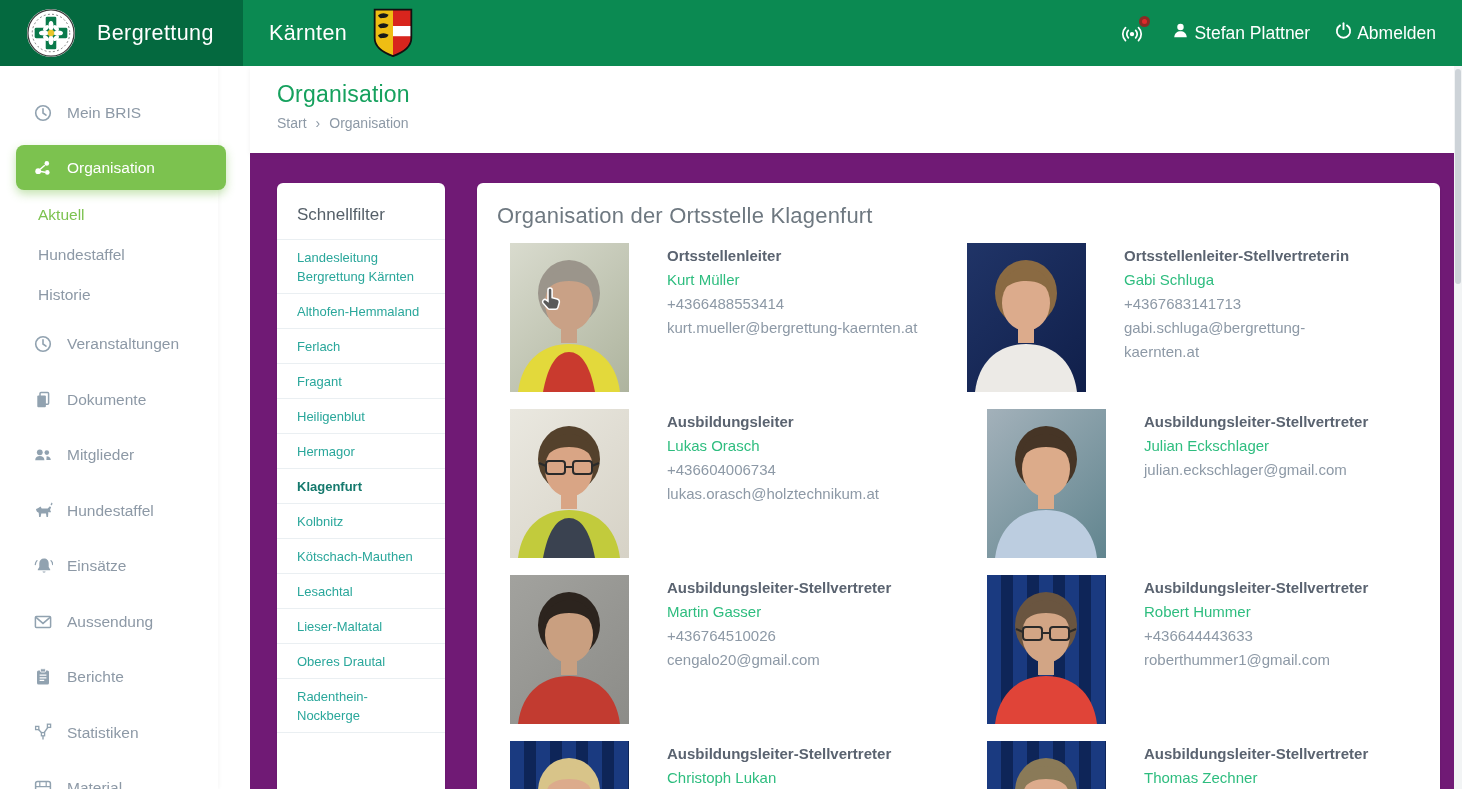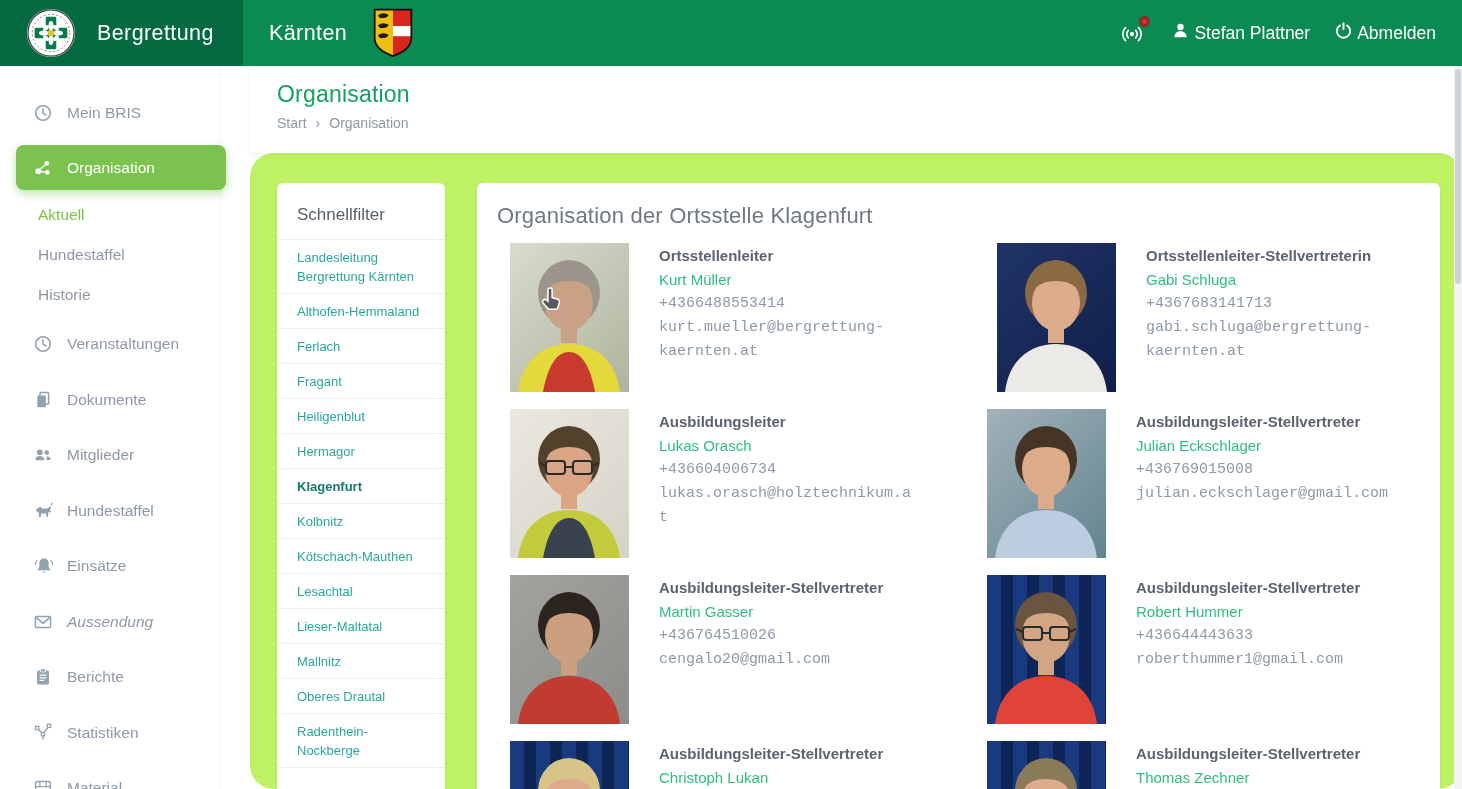--- a/index.html
+++ b/index.html
@@ -31,37 +31,37 @@
   .nav-active { position:absolute; left:16px; width:210px; height:45px; background:#7CC24F; border-radius:8px; color:#fff; display:flex; align-items:center; padding-left:17px; gap:14px; font-size:15.5px; cursor:pointer; box-shadow:0 4px 10px rgba(124,194,79,.45); }
   .nav-active .nav-ico { width:20px; height:20px; flex:0 0 20px; }
 
   
   .page-head { position:absolute; left:250px; top:66px; right:0; height:87px; background:#fff; padding:15px 0 0 27px; box-shadow:0 2px 5px rgba(0,0,0,.06); z-index:10; }
   .page-title { color:#16A15E; font-size:23px; font-weight:500; letter-spacing:.2px; }
   .breadcrumb { margin-top:7px; font-size:14px; color:#8D99A6; display:flex; align-items:center; gap:9px; }
   .breadcrumb a { color:#8D99A6; text-decoration:none; cursor:pointer; }
 
   
-  .content { position:absolute; left:250px; top:153px; right:0; bottom:0; background:#bef264;border-radius:24px; }
+  .content { position:absolute; left:250px; top:153px; right:0; bottom:0; background:#701a75; }
   .card { background:#fff; border-radius:6px; box-shadow:0 1px 3px rgba(0,0,0,.08); position:absolute; }
   .filter-card { left:27px; top:30px; width:168px; height:680px; }
   .filter-title { padding:22px 20px 14px 20px; font-size:17px; color:#566069; border-bottom:1px solid #EAEFF2; }
   .filter-card ul { list-style:none; }
   .filter-card li { padding:8px 20px 7px 20px; font-size:13px; line-height:19px; color:#2AA79B; border-bottom:1px solid #EAEFF2; cursor:pointer; }
   .filter-card li.active { color:#15796D; font-weight:700; }
 
   .main-card { left:227px; top:30px; width:963px; height:640px; }
   .main-title { padding:20px 0 0 20px; font-size:22px; color:#6E7880; letter-spacing:.2px; }
   .person { position:absolute; display:flex; }
   .p-photo { width:119px; height:149px; position:relative; overflow:hidden; flex:0 0 119px; cursor:pointer; }
   .p-photo svg { position:absolute; top:0; left:0; }
-  .p-text { margin-left:30px; padding-top:1px; width:255px; font-size:15px; line-height:24px; }
+  .p-text { margin-left:38px; padding-top:1px; width:255px; font-size:15px; line-height:24px; }
   .p-role { color:#5A6370; font-weight:700; }
   .p-name { color:#2EBD7F; cursor:pointer; }
-  .p-phone, .p-email { color:#8D99A6;font-family:Liberation Mono, monospace; }
+  .p-phone, .p-email { color:#8D99A6; }
   .p-email { word-wrap:break-word; }
 
   
   .scrollbar { position:absolute; right:0; top:66px; bottom:0; width:8px; background:#F2F4F5; z-index:40; }
   .scroll-thumb { position:absolute; top:3px; left:1px; width:6px; height:215px; background:#CDD3D8; border-radius:3px; cursor:pointer; }
 
   
   .cursor { position:absolute; left:539px; top:286px; width:26px; height:26px; z-index:50; pointer-events:none; }
 </style>
 </head>
@@ -183,21 +183,21 @@
       <span>Hundestaffel</span>
     </div>
     <div class="nav-item" style="top: 488px;">
       <span class="nav-ico"><svg viewBox="0 0 20 20" width="100%" height="100%">
           <path d="M11 2.6c-2.9 0-4.7 2.1-4.7 4.9v3.4L4.8 13.4v.9h12.4v-.9l-1.5-2.5V7.5c0-2.8-1.8-4.9-4.7-4.9z" fill="#91A2B0"></path>
           <path d="M9.5 15.4a1.6 1.6 0 003.1 0z" fill="#91A2B0"></path>
           <path d="M4 4.6C2.9 5.7 2.4 6.9 2.3 8.5M18 4.6c1.1 1.1 1.6 2.3 1.7 3.9" stroke="#91A2B0" stroke-width="1.3" fill="none" stroke-linecap="round"></path>
         </svg></span>
       <span>Einsätze</span>
     </div>
-    <div class="nav-item" style="top: 544px; font-style: italic;">
+    <div class="nav-item" style="top: 544px;">
       <span class="nav-ico"><svg viewBox="0 0 20 20" width="100%" height="100%">
           <rect x="2.4" y="4.4" width="15.2" height="11.2" rx="1" fill="none" stroke="#91A2B0" stroke-width="1.5"></rect>
           <path d="M3 5.4l7 6 7-6" fill="none" stroke="#91A2B0" stroke-width="1.5"></path>
         </svg></span>
       <span>Aussendung</span>
     </div>
     <div class="nav-item" style="top: 599px;">
       <span class="nav-ico"><svg viewBox="0 0 20 20" width="100%" height="100%">
           <rect x="4" y="3.4" width="12" height="14.2" rx="1.5" fill="#91A2B0"></rect>
           <rect x="7.4" y="1.8" width="5.2" height="3.2" rx="1" fill="#91A2B0" stroke="#fff" stroke-width=".9"></rect>
@@ -243,21 +243,20 @@
         <li>Althofen-Hemmaland</li>
         <li>Ferlach</li>
         <li>Fragant</li>
         <li>Heiligenblut</li>
         <li>Hermagor</li>
         <li class="active">Klagenfurt</li>
         <li>Kolbnitz</li>
         <li>Kötschach-Mauthen</li>
         <li>Lesachtal</li>
         <li>Lieser-Maltatal</li>
-        <li>Mallnitz</li>
         <li>Oberes Drautal</li>
         <li>Radenthein-Nockberge</li>
       </ul>
   </section>
 
   <section class="card main-card">
     <div class="main-title">Organisation der Ortsstelle Klagenfurt</div>
     <div id="peopleGrid">
         <div class="person" style="left: 33px; top: 60px;">
           <div class="p-photo" style="background: linear-gradient(135deg, rgb(217, 219, 206), rgb(174, 180, 158));">
@@ -270,21 +269,21 @@
     <path d="M33 149C38 122 47 109 59 109s21 13 26 40z" fill="#c93a2e"></path>
   </svg>
           </div>
           <div class="p-text">
             <div class="p-role">Ortsstellenleiter</div>
             <div class="p-name">Kurt Müller</div>
             <div class="p-phone">+4366488553414</div>
             <div class="p-email">kurt.mueller@bergrettung-kaernten.at</div>
           </div>
         </div>
-        <div class="person" style="left: 520px; top: 60px;">
+        <div class="person" style="left: 490px; top: 60px;">
           <div class="p-photo" style="background: linear-gradient(135deg, rgb(32, 52, 103), rgb(16, 31, 74));">
             <svg viewBox="0 0 119 149" width="119" height="149" preserveAspectRatio="none">
     <ellipse cx="59" cy="50" rx="31" ry="33" fill="#8a6a42"></ellipse>
     <ellipse cx="59" cy="60" rx="24" ry="28" fill="#dcab8c"></ellipse>
     <path d="M33 52c2-18 12-27 26-27s24 9 26 27c-6-10-14-14-26-14s-20 4-26 14z" fill="#8a6a42"></path>
     <rect x="51" y="84" width="16" height="16" fill="#dcab8c"></rect>
     <path d="M8 149c4-33 26-48 51-48s47 15 51 48z" fill="#eceae6"></path>
 
   </svg>
           </div>
@@ -325,21 +324,20 @@
     <ellipse cx="59" cy="60" rx="24" ry="28" fill="#dcab8a"></ellipse>
     <path d="M33 52c2-18 12-27 26-27s24 9 26 27c-6-10-14-14-26-14s-20 4-26 14z" fill="#463526"></path>
     <rect x="51" y="84" width="16" height="16" fill="#dcab8a"></rect>
     <path d="M8 149c4-33 26-48 51-48s47 15 51 48z" fill="#bccde0"></path>
 
   </svg>
           </div>
           <div class="p-text">
             <div class="p-role">Ausbildungsleiter-Stellvertreter</div>
             <div class="p-name">Julian Eckschlager</div>
-            <div class="p-phone">+436769015008</div>
             <div class="p-email">julian.eckschlager@gmail.com</div>
           </div>
         </div>
         <div class="person" style="left: 33px; top: 392px;">
           <div class="p-photo" style="background: linear-gradient(135deg, rgb(162, 162, 158), rgb(140, 140, 136));">
             <svg viewBox="0 0 119 149" width="119" height="149" preserveAspectRatio="none">
     <ellipse cx="59" cy="50" rx="31" ry="33" fill="#2c241e"></ellipse>
     <ellipse cx="59" cy="60" rx="24" ry="28" fill="#c99f80"></ellipse>
     <path d="M33 52c2-18 12-27 26-27s24 9 26 27c-6-10-14-14-26-14s-20 4-26 14z" fill="#2c241e"></path>
     <rect x="51" y="84" width="16" height="16" fill="#c99f80"></rect>

